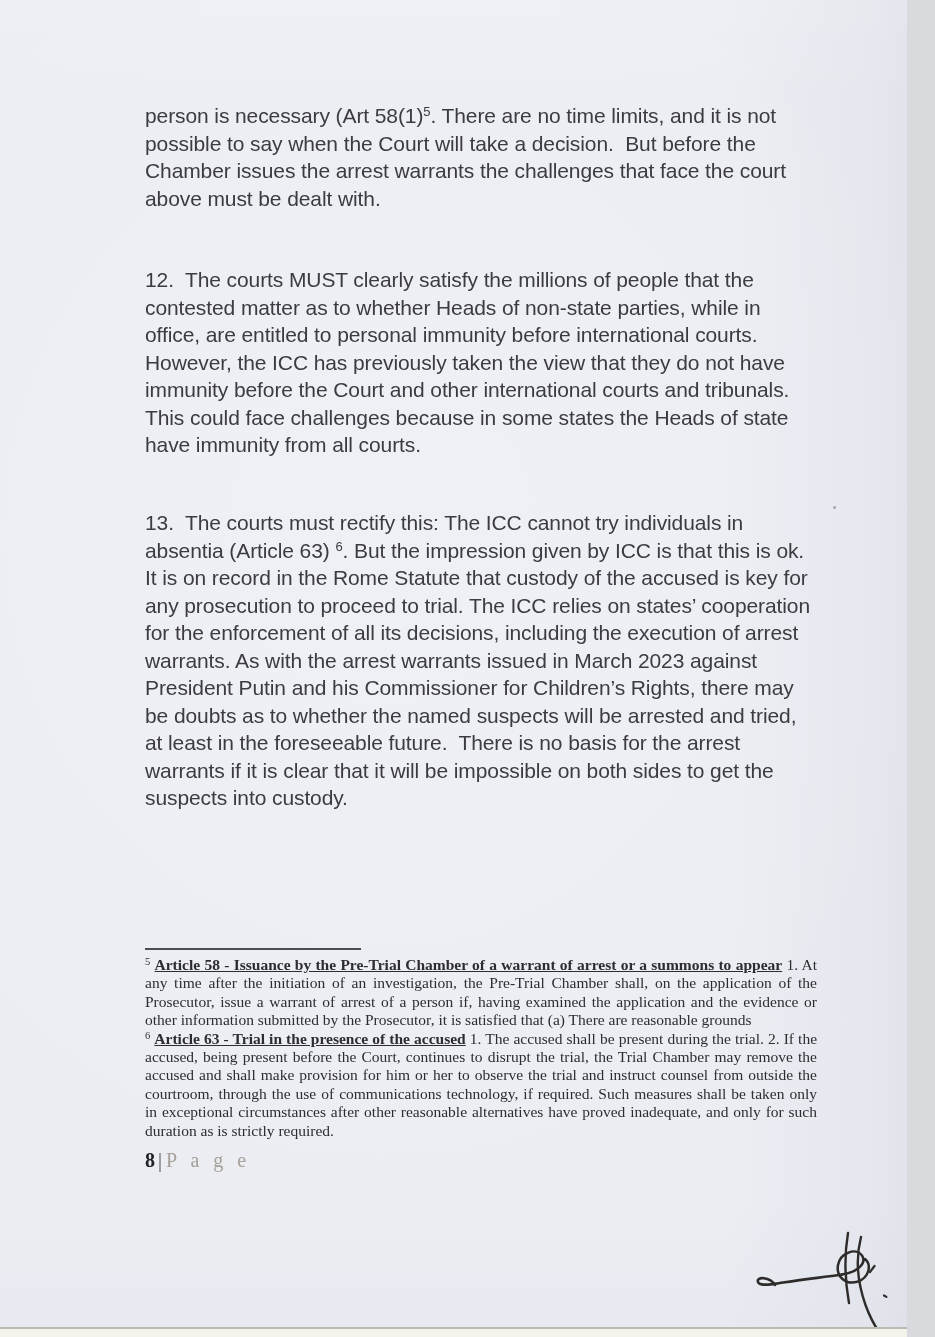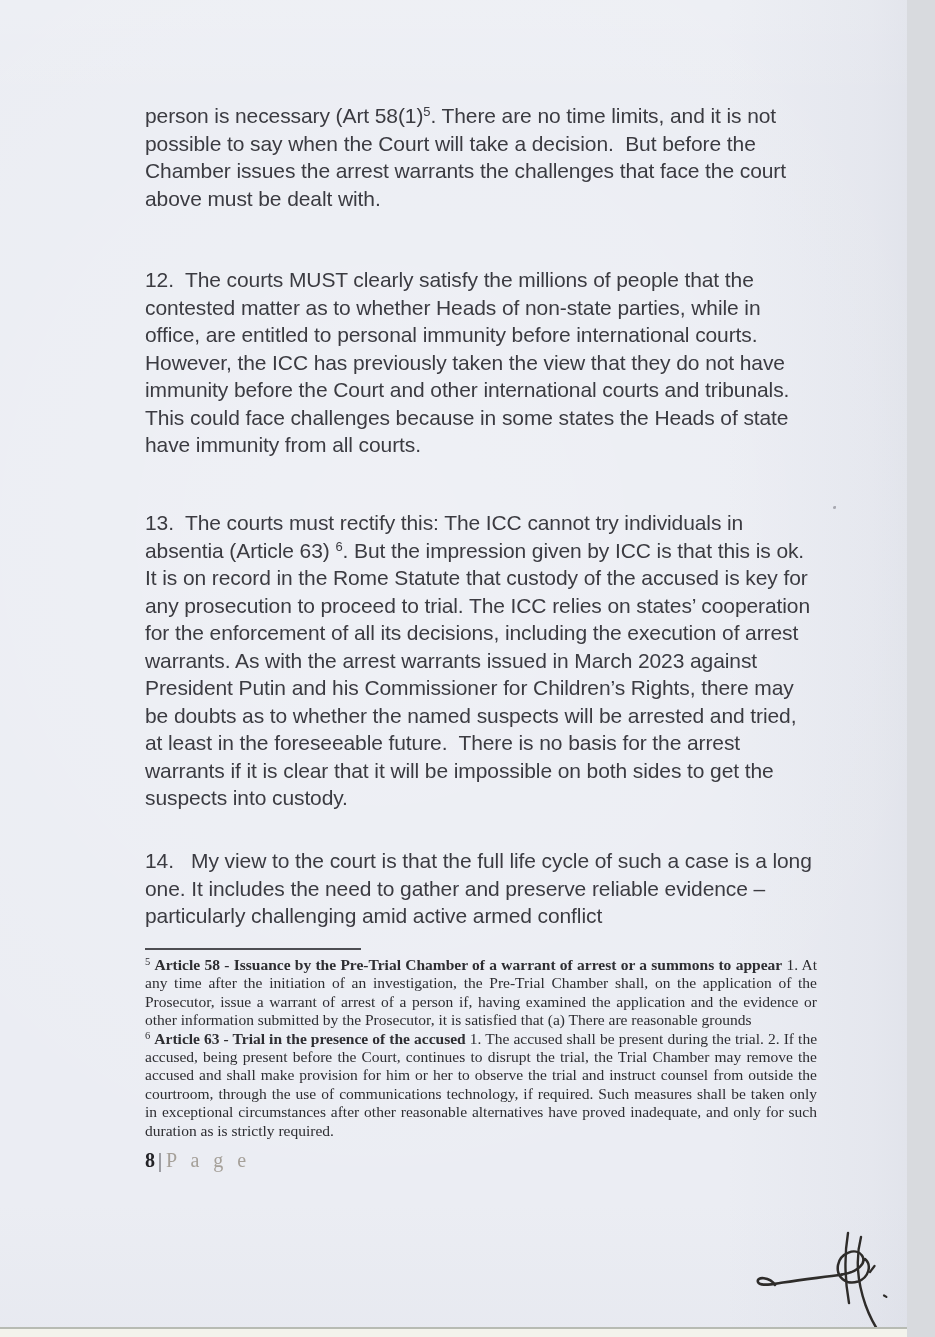--- a/index.html
+++ b/index.html
@@ -56,21 +56,21 @@
     text-align: justify;
   }
   .footnote { margin: 0; }
   .footnote sup {
     font-size: 10.5px;
     line-height: 0;
     vertical-align: baseline;
     position: relative;
     top: -5px;
   }
-  .fn-title { font-weight: bold; }
+  .fn-title { font-weight: bold; text-decoration: underline; }
   .pagefooter {
     position: absolute;
     left: 145px; top: 1149px;
     font-family: "Liberation Serif", "DejaVu Serif", serif;
     font-size: 20px;
     color: #2a2a2e;
   }
   .pagefooter .pgnum { font-weight: bold; color: #232327; }
   .pagefooter .pgbar { color: #55555a; margin: 0 4px 0 3px; }
   .pagefooter .pgword { color: #a5a099; letter-spacing: 4.5px; }
@@ -100,21 +100,20 @@
 
 <div class="scan">
   <div class="paper-texture"></div>
 
   <div class="textcol bodytext" style="top:102px;"><span>person is necessary (Art 58(1)</span><sup>5</sup><span>. There are no time limits, and it is not possible to say when the Court will take a decision.  But before the Chamber issues the arrest warrants the challenges that face the court above must be dealt with.</span></div>
 
   <div class="textcol bodytext" style="top:266px;"><span>12.  The courts MUST clearly satisfy the millions of people that the contested matter as to whether Heads of non-state parties, while in office, are entitled to personal immunity before international courts. However, the ICC has previously taken the view that they do not have immunity before the Court and other international courts and tribunals. This could face challenges because in some states the Heads of state have immunity from all courts.</span></div>
 
   <div class="textcol bodytext" style="top:509px;"><span>13.  The courts must rectify this: The ICC cannot try individuals in absentia (Article 63) </span><sup>6</sup><span>. But the impression given by ICC is that this is ok. It is on record in the Rome Statute that custody of the accused is key for any prosecution to proceed to trial. The ICC relies on states’ cooperation for the enforcement of all its decisions, including the execution of arrest warrants. As with the arrest warrants issued in March 2023 against President Putin and his Commissioner for Children’s Rights, there may be doubts as to whether the named suspects will be arrested and tried, at least in the foreseeable future.  There is no basis for the arrest warrants if it is clear that it will be impossible on both sides to get the suspects into custody.</span></div>
 
-  <div class="textcol bodytext" style="top:847px;"><span>14.   My view to the court is that the full life cycle of such a case is a long one. It includes the need to gather and preserve reliable evidence – particularly challenging amid active armed conflict</span></div>
 
   <div class="fnsep"></div>
 
   <div class="footnotes">
     <p class="footnote"><sup>5</sup> <span class="fn-title">Article 58 - Issuance by the Pre-Trial Chamber of a warrant of arrest or a summons to appear</span><span> 1. At any time after the initiation of an investigation, the Pre-Trial Chamber shall, on the application of the Prosecutor, issue a warrant of arrest of a person if, having examined the application and the evidence or other information submitted by the Prosecutor, it is satisfied that (a) There are reasonable grounds</span></p>
     <p class="footnote"><sup>6</sup> <span class="fn-title">Article 63 - Trial in the presence of the accused</span><span> 1. The accused shall be present during the trial. 2. If the accused, being present before the Court, continues to disrupt the trial, the Trial Chamber may remove the accused and shall make provision for him or her to observe the trial and instruct counsel from outside the courtroom, through the use of communications technology, if required. Such measures shall be taken only in exceptional circumstances after other reasonable alternatives have proved inadequate, and only for such duration as is strictly required.</span></p>
   </div>
 
   <div class="pagefooter"><span class="pgnum">8</span><span class="pgbar">|</span><span class="pgword">P a g e</span></div>
 

